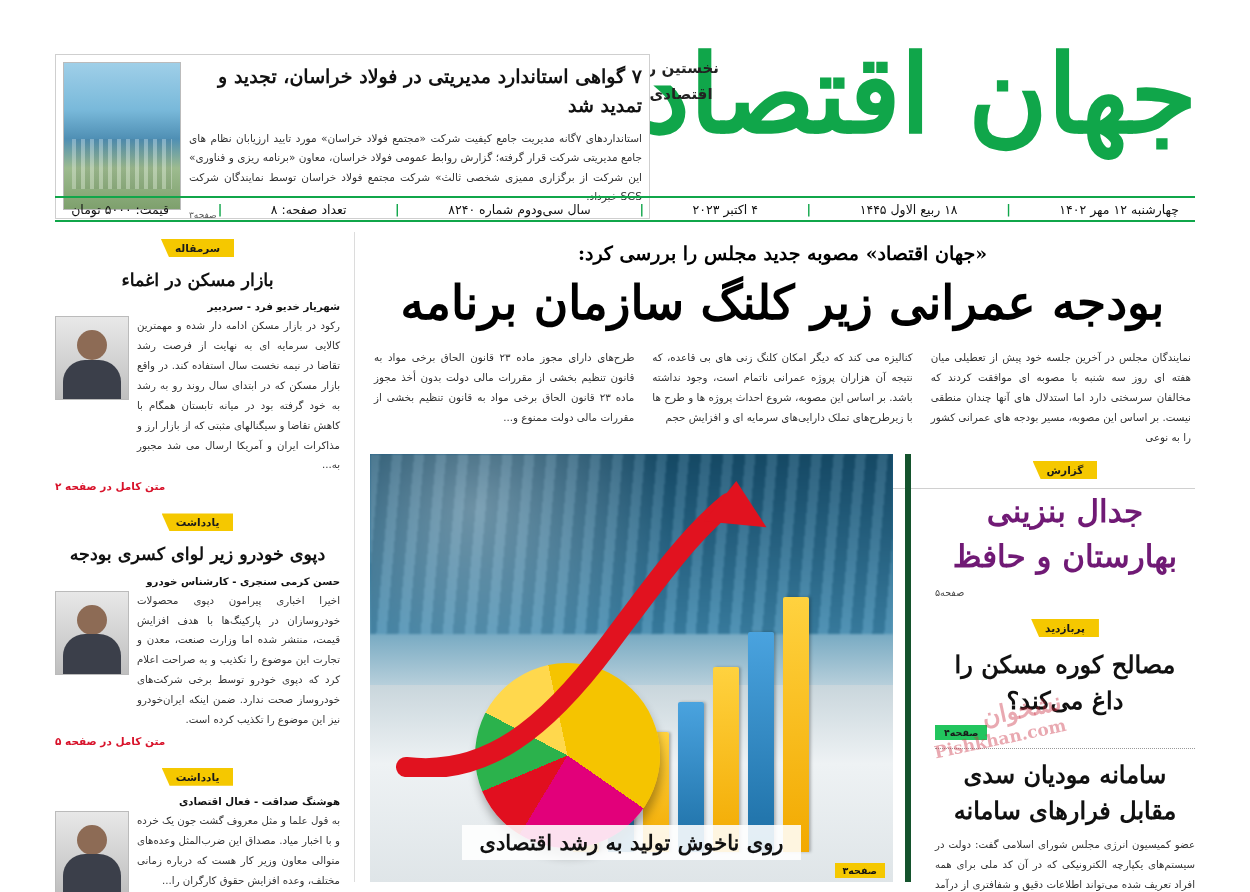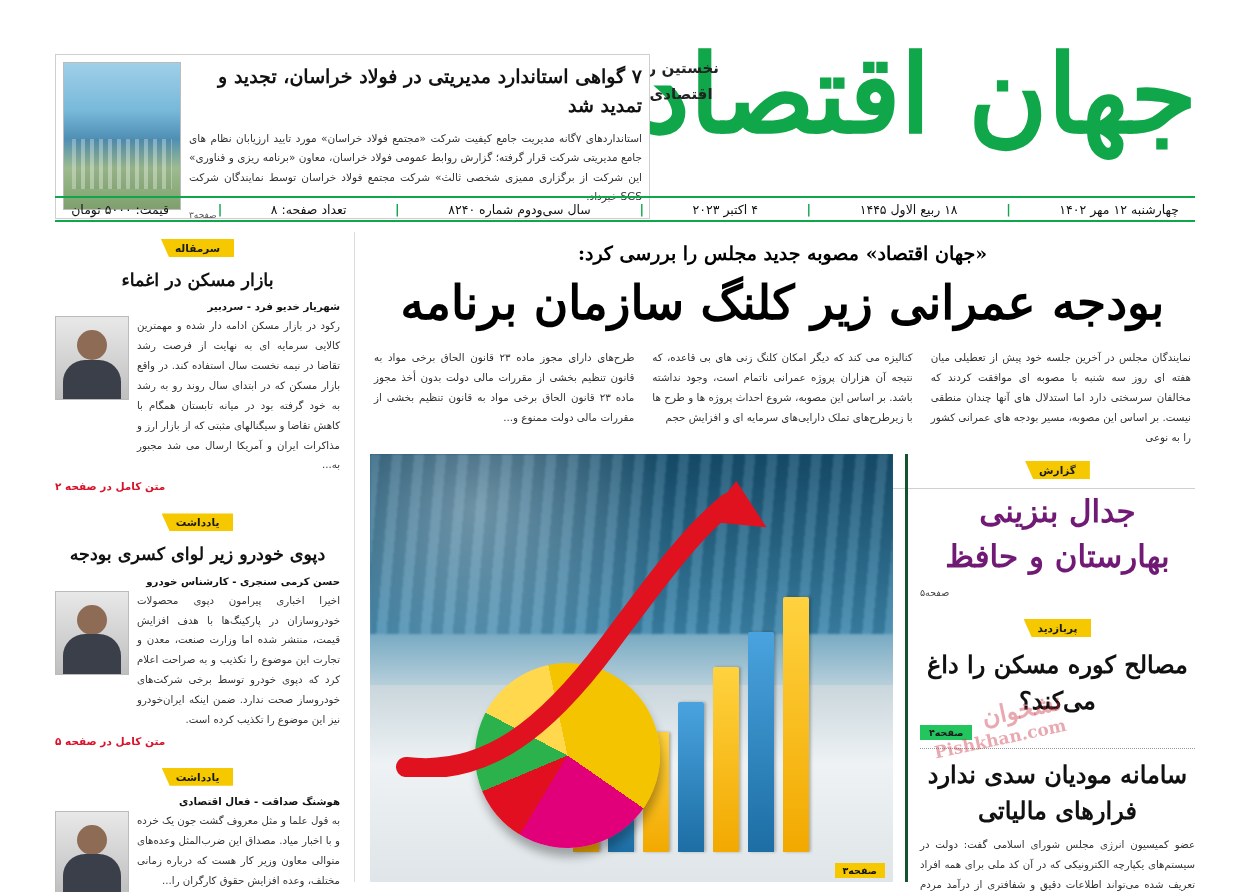--- a/index.html
+++ b/index.html
@@ -211,22 +211,22 @@
     width: 825px;
     bottom: 0;
     display: flex;
     flex-direction: row;
     gap: 12px;
     direction: rtl;
   }
   .lower-left-col {
     width: 290px;
     flex: 0 0 290px;
-    border-left: 3px solid #14532d;
-    padding-left: 12px;
+    border-left: 6px solid #14532d;
+    padding-left: 24px;
   }
   .lower-photo-col {
     flex: 1 1 auto;
     position: relative;
   }
 
   .secthead {
     display: flex;
     flex-direction: column;
     align-items: center;
@@ -507,21 +507,21 @@
 
           <div class="secthead" style="margin-top:14px">
             <div class="bar"></div>
             <div class="lbl">پربازدید</div>
           </div>
           <div class="sub-title-black">مصالح کوره مسکن را داغ می‌کند؟</div>
           <div class="pagemark">
             <span class="badge-page">صفحه۴</span>
           </div>
           <hr class="dotline">
-          <div class="sub-title-black">سامانه مودیان سدی ندارد فرارهای مالیاتی</div>
+          <div class="sub-title-black">سامانه مودیان سدی مقابل فرارهای سامانه</div>
           <div class="smalltext">عضو کمیسیون انرژی مجلس شورای اسلامی گفت: دولت در سیستم‌های یکپارچه الکترونیکی که در آن کد ملی برای همه افراد تعریف شده می‌تواند اطلاعات دقیق و شفافتری از درآمد مردم کسب کند و به این ترتیب مالیات عادلانه دریافت کند.</div>
 
         </div>
 
         <div class="lower-photo-col">
           <div class="photo">
             <div class="blur-top"></div>
             <div class="desk"></div>
 
             <div class="bars">
@@ -534,20 +534,23 @@
               <i style="height:255px;background:linear-gradient(180deg,#ffd23f,#f2a900)"></i>
             </div>
 
             <div class="pie"></div>
 
             <svg class="arrow" viewBox="0 0 400 300" preserveAspectRatio="none">
               <path d="M10,290 C90,300 150,250 210,170 C255,110 290,60 330,28" stroke="#e1121f" stroke-width="20" fill="none" stroke-linecap="round"></path>
               <polygon points="338,6 368,52 306,46" fill="#e1121f"></polygon>
             </svg>
 
+            <div class="photo-caption">
+              <span>روی ناخوش تولید به رشد اقتصادی</span>
+            </div>
             <div class="photo-pagetag">صفحه۳</div>
           </div>
         </div>
       </div>
     </div>
 
     <div class="col-side">
 
       <div class="op-block">
         <div class="secthead">

